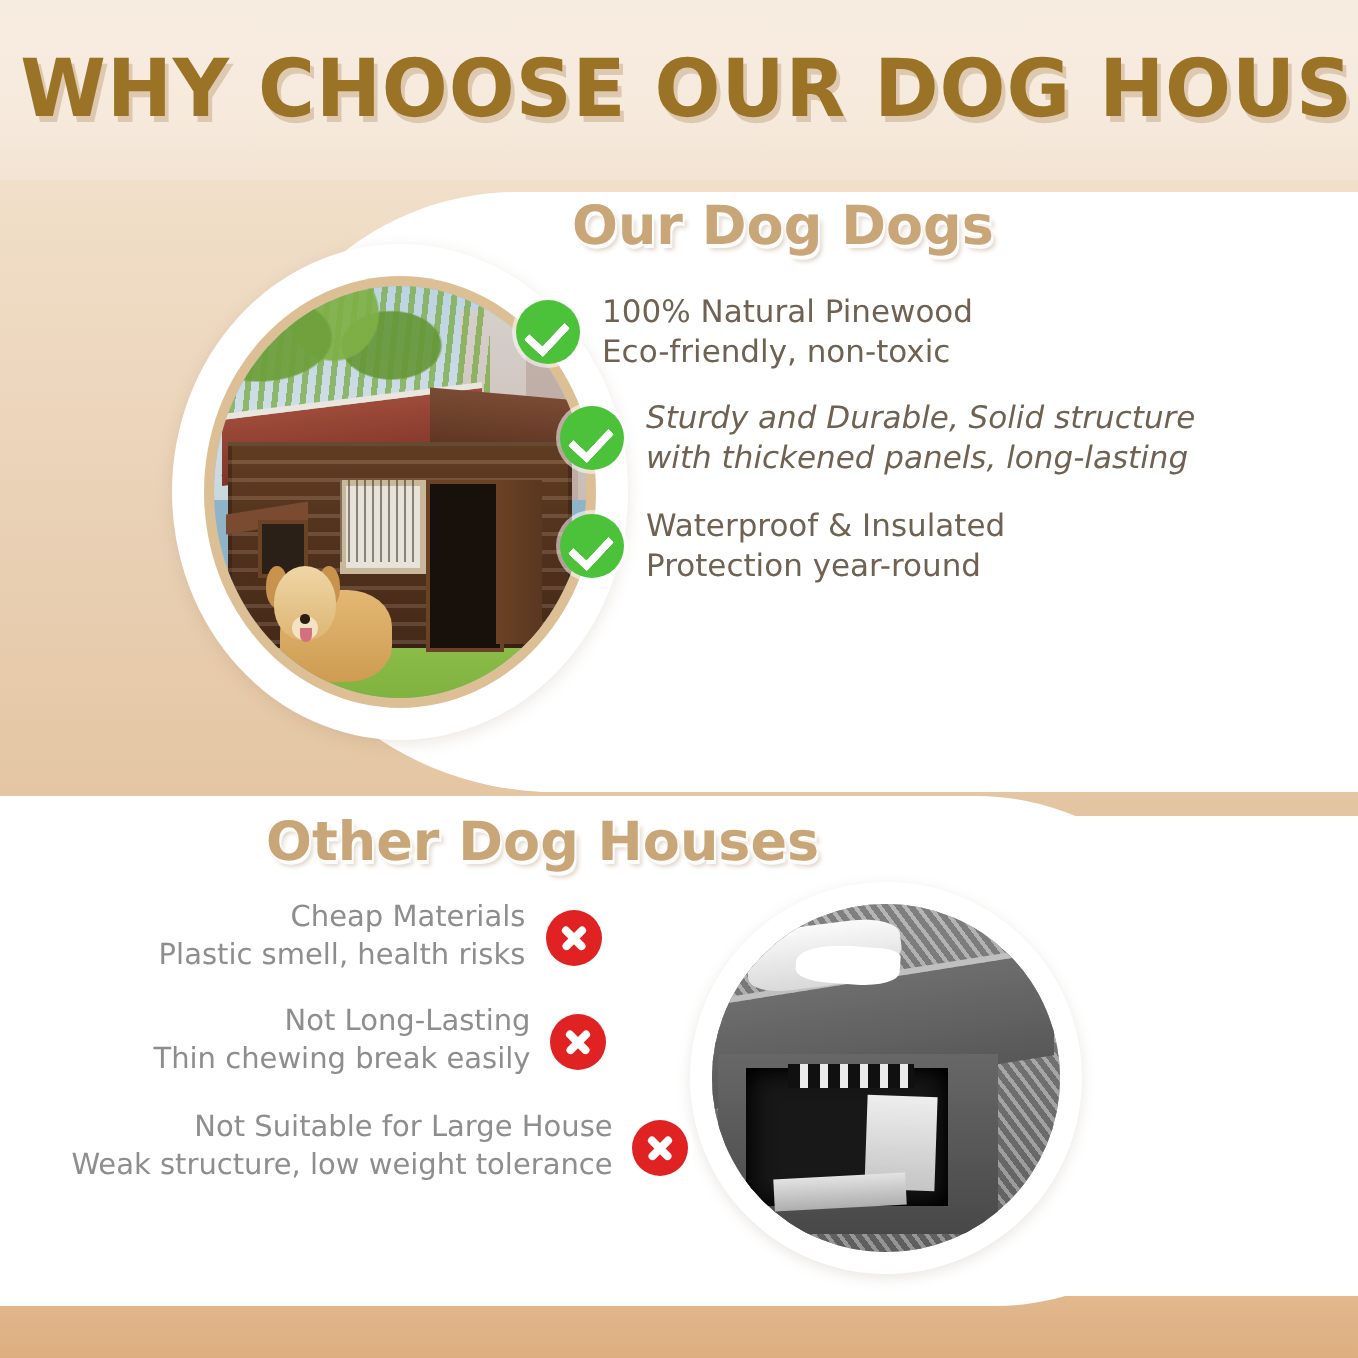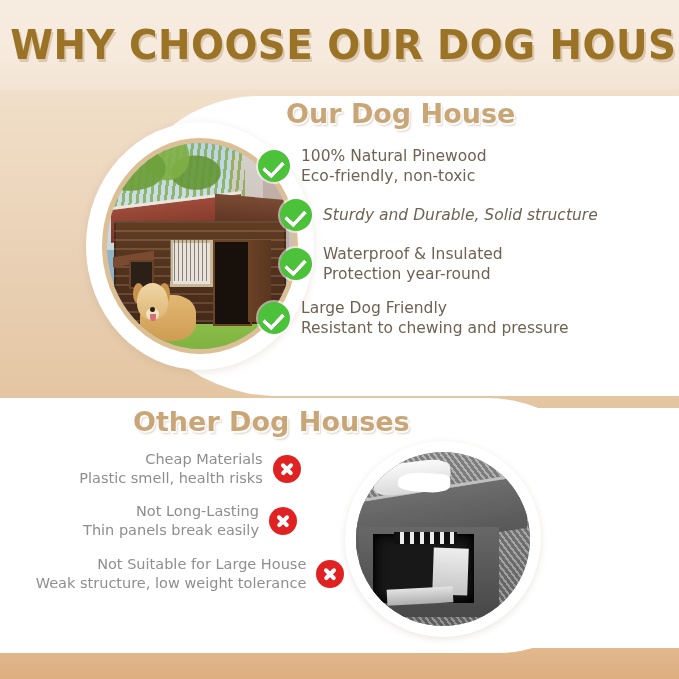--- a/index.html
+++ b/index.html
@@ -170,21 +170,21 @@
   <div class="bg-bottom-tan"></div>
 
   <div class="panel-top"></div>
   <div class="panel-top-fill"></div>
 
   <div class="panel-low"></div>
   <div class="panel-low-fill"></div>
 
   <div class="title">WHY CHOOSE OUR DOG HOUSE?"</div>
 
-  <div class="sec-head" id="head-our">Our Dog House</div>
+  <div class="sec-head" id="head-our">Our Dog Dogs</div>
 
   <div class="oval-wrap">
     <div class="oval-white"></div>
     <div class="oval-tan"></div>
     <div class="oval-photo">
       <div class="ph-sky"></div>
       <div class="ph-city"></div>
       <div class="ph-city2"></div>
       <div class="ph-willow"></div>
       <div class="ph-grass"></div>
@@ -213,34 +213,28 @@
       <span class="chk"></span>
       <span class="pro-text">
         <span>100% Natural Pinewood</span>
         <span class="l2">Eco-friendly, non-toxic</span>
       </span>
     </div>
     <div class="pro-row r2">
       <span class="chk"></span>
       <span class="pro-text">
         <span>Sturdy and Durable,  Solid structure</span>
+        <span class="l2">with thickened panels, long-lasting</span>
       </span>
     </div>
     <div class="pro-row r3">
       <span class="chk"></span>
       <span class="pro-text">
         <span>Waterproof &amp; Insulated</span>
         <span class="l2">Protection year-round</span>
-      </span>
-    </div>
-    <div class="pro-row r4">
-      <span class="chk"></span>
-      <span class="pro-text">
-        <span>Large Dog Friendly</span>
-        <span class="l2">Resistant to chewing and pressure</span>
       </span>
     </div>
   </div>
 
   <div class="sec-head" id="head-other">Other Dog Houses</div>
 
   <div class="circ-wrap">
     <div class="circ-white"></div>
     <div class="circ-photo">
       <div class="bp-ground"></div>
@@ -259,21 +253,21 @@
     <div class="con-row c1">
       <span class="con-text">
         <span>Cheap Materials</span>
         <span class="l2">Plastic smell, health risks</span>
       </span>
       <span class="xmk"></span>
     </div>
     <div class="con-row c2">
       <span class="con-text">
         <span>Not Long-Lasting</span>
-        <span class="l2">Thin panels break easily</span>
+        <span class="l2">Thin chewing break easily</span>
       </span>
       <span class="xmk"></span>
     </div>
     <div class="con-row c2">
       <span class="con-text">
         <span>Not Suitable for Large House</span>
         <span class="l2">Weak structure, low weight tolerance</span>
       </span>
       <span class="xmk"></span>
     </div>

